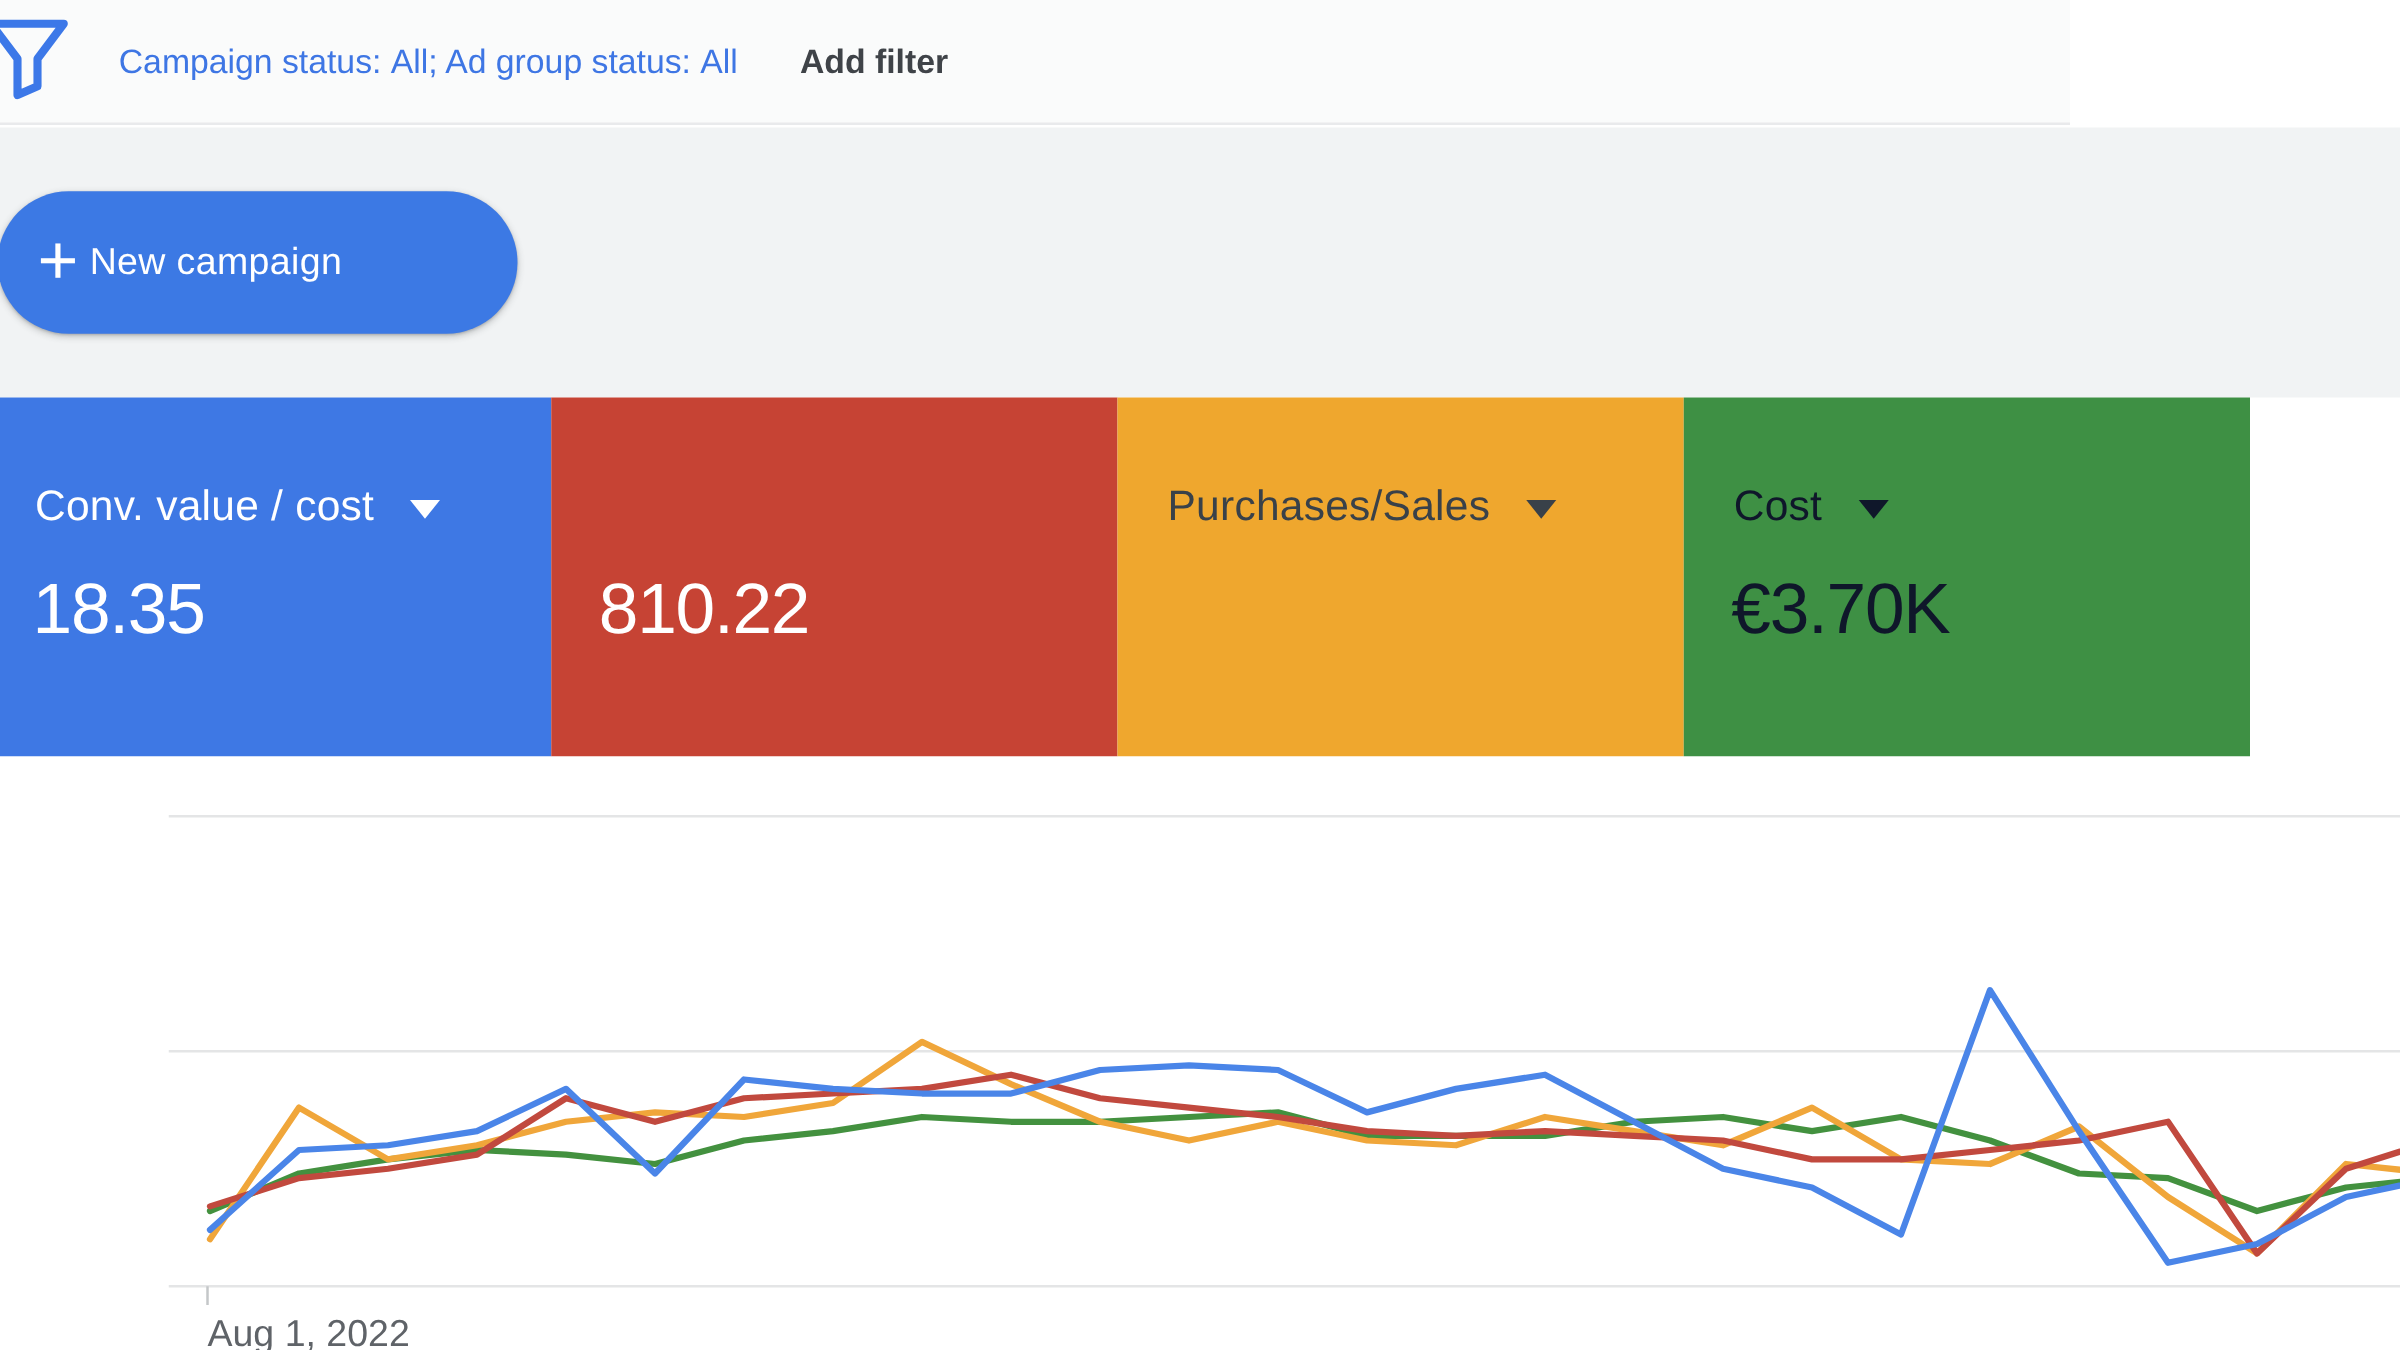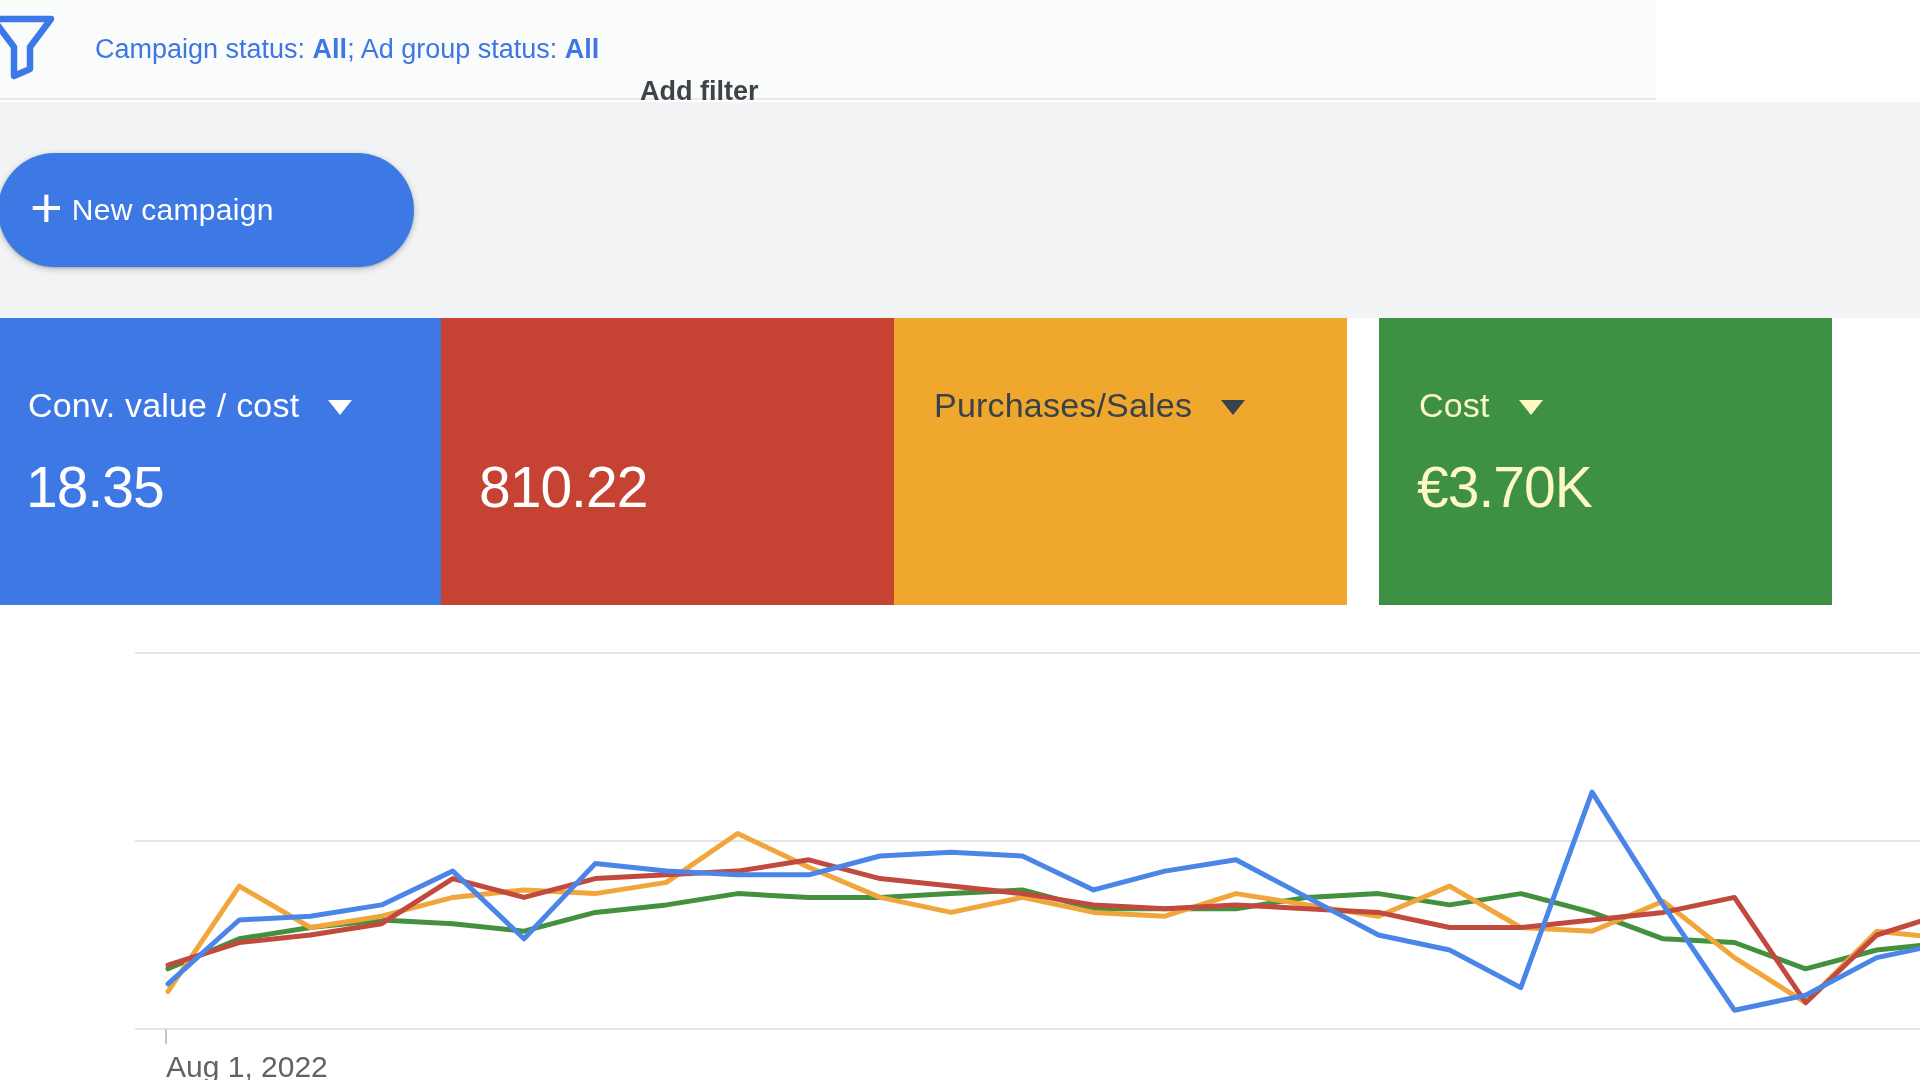--- a/index.html
+++ b/index.html
@@ -11,25 +11,25 @@
   
   .topbar {
     position:absolute; left:0; top:0; width:1656px; height:100px;
     background:#fafbfb; border-bottom:2px solid #e9eaec;padding-left:32px;
   }
   .funnel-wrap { position:absolute; left:-14px; top:10px; width:72px; height:72px; cursor:pointer; }
   .status-link {
     position:absolute; left:95px; top:0; height:98px; display:flex; align-items:center;
     font-size:27px; color:#3e76e4; cursor:pointer; white-space:pre;
   }
-  .status-link b { font-weight:700; }
+  .status-link b { font-weight:400; }
   .add-filter {
     position:absolute; left:640px; top:0; height:98px; display:flex; align-items:center;
     background:none; border:none; font-family:inherit;
-    font-size:27px; font-weight:600; color:#3f4348; cursor:pointer;margin-top:42px;
+    font-size:27px; font-weight:600; color:#3f4348; cursor:pointer;
   }
 
   
   .actions {
     position:absolute; left:0; top:102px; width:1920px; height:216px;
     background:#f1f3f4;
   }
   .new-campaign {
     position:absolute; left:-2px; top:51px; width:416px; height:114px;
     border:none; border-radius:58px; background:#3c79e4; color:#ffffff;
@@ -99,21 +99,21 @@
     </div>
     <div class="card" style="background: rgb(198, 67, 52); color: rgb(255, 255, 255);">
       <div class="card-value">810.22</div>
     </div>
     <div class="card" style="background: rgb(239, 167, 46); color: rgb(57, 65, 73);">
       <div class="card-head">
         <span class="card-label">Purchases/Sales</span>
         <span class="tri"></span>
       </div>
     </div>
-    <div class="card" style="background: rgb(62, 144, 68); color: #fef9c3; margin-left: 32px;">
+    <div class="card" style="background: rgb(62, 144, 68); color: #0f172a;">
       <div class="card-head">
         <span class="card-label">Cost</span>
         <span class="tri"></span>
       </div>
       <div class="card-value">€3.70K</div>
     </div>
   </section>
 
   <svg class="chart-svg" id="chart-svg" viewBox="0 0 1920 1080">
     <g id="chart-grid">

